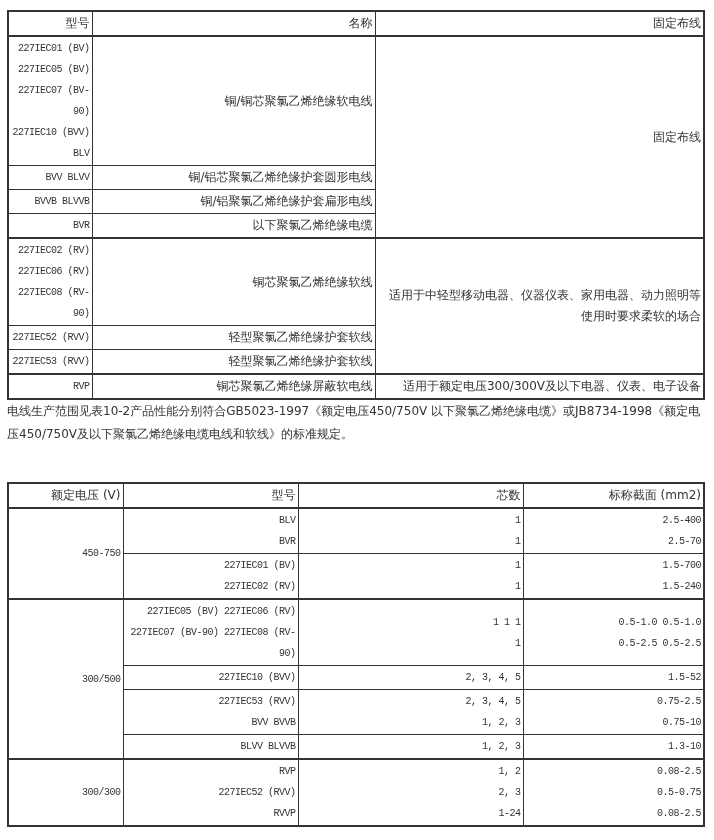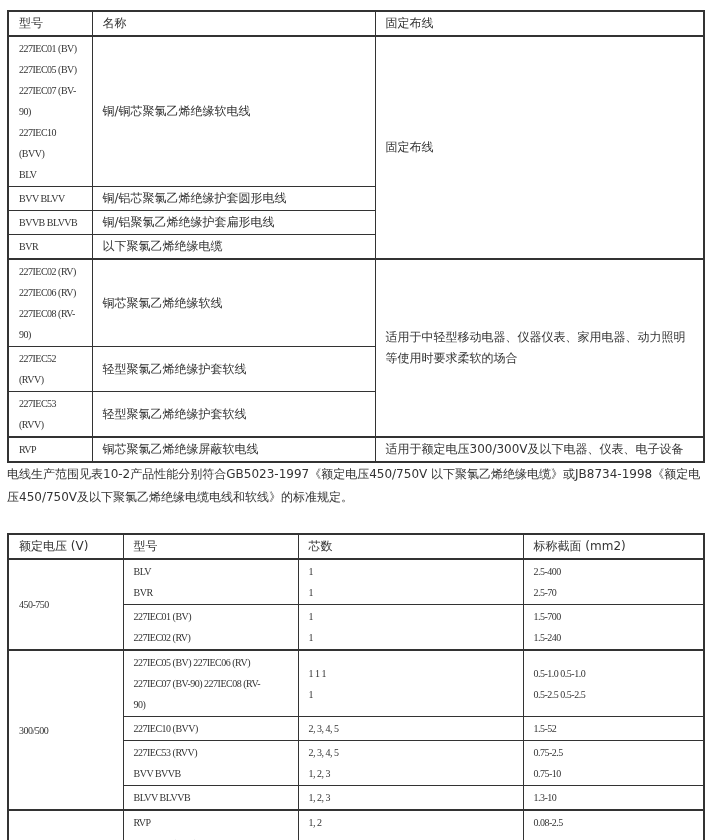--- a/index.html
+++ b/index.html
@@ -14,45 +14,45 @@
     padding: 10px 8px 6px 7px;
   }
   table {
     border-collapse: collapse;
     border: 2px solid #333333;
     table-layout: fixed;
     width: 698px;
   }
   th, td {
     border: 1px solid #333333;
-    text-align: left;
+    text-align: right;
     vertical-align: middle;
-    padding: 1px 10px;
+    padding: 1px 2px;
     font-size: 12px;
     font-weight: normal;
     line-height: 21px;
     white-space: pre-line;
     overflow: hidden;
   }
   thead th { border-bottom-width: 2px; }
   tr.group-start > td { border-top-width: 2px; }
   .ascii {
-    font-family: Liberation Serif, serif;
+    font-family: Liberation Mono, monospace;
     font-size: 10px;
     letter-spacing: -0.5px;
   }
   .section-heading {
     font-size: 13px;
     font-weight: bold;
     margin: 13px 0 4px 0;
   }
   .section-body {
     font-size: 12px;
     line-height: 23px;
-    margin: 0 0 24px 0;
+    margin: 0 0 36px 0;
     width: 700px;
   }
 </style>
 </head>
 <body>
 
 <div class="page">
 
   <table>
     <colgroup>

